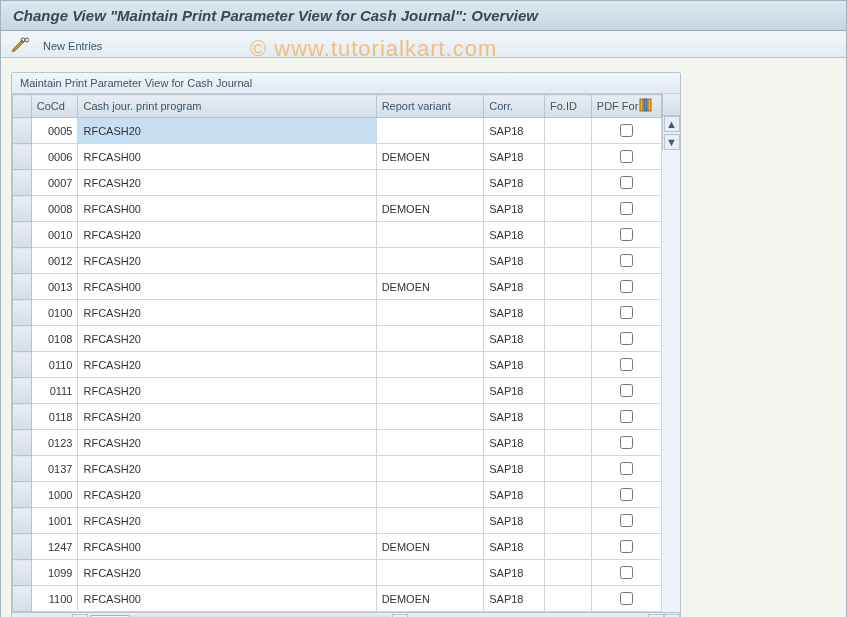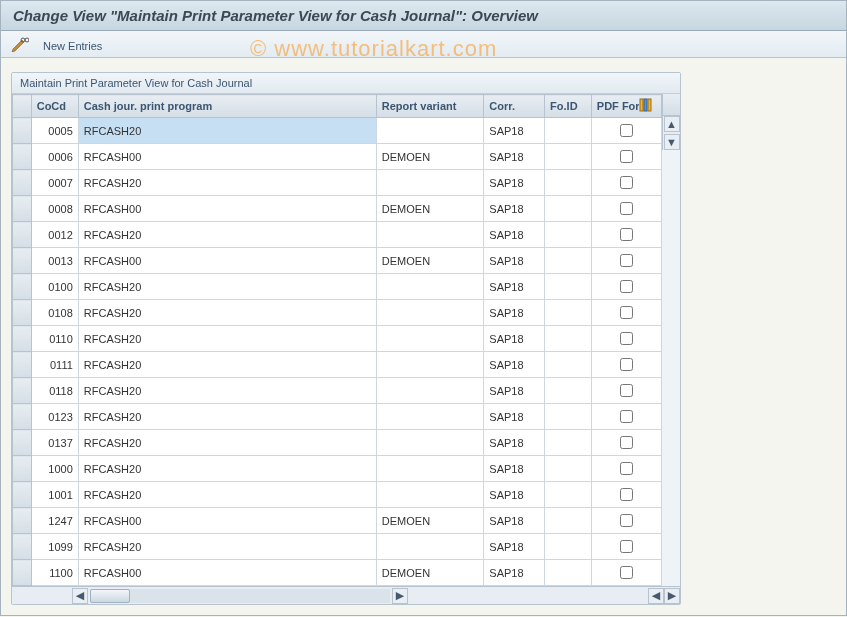--- a/index.html
+++ b/index.html
@@ -58,21 +58,21 @@
       align-items: flex-start;
     }
     .grid {
       flex: 1;
       border-collapse: collapse;
       width: 100%;
     }
     .grid th {
       background: linear-gradient(to bottom,#e7edf2,#d5dee6);
       border: 1px solid #b7c4cf;
-      font-weight: bold;
+      font-weight: normal;
       text-align: left;
       padding: 3px 5px;
       color: #3b5572;
       font-size: 11px;
     }
     .grid td {
       border: 1px solid #cfd7de;
       padding: 3px 5px;
       background: #fff;
       font-size: 11px;
@@ -218,20 +218,29 @@
                   <td class="rowsel"></td>
                   <td class="cocd">0008</td>
                   <td class="prog">RFCASH00</td>
                   <td class="rv">DEMOEN</td>
                   <td class="corr">SAP18</td>
                   <td class="foid"></td>
                   <td class="pdf"><input type="checkbox" style=""></td>
                 </tr>
                 <tr>
                   <td class="rowsel"></td>
+                  <td class="cocd">0010</td>
+                  <td class="prog">RFCASH20</td>
+                  <td class="rv"></td>
+                  <td class="corr">SAP18</td>
+                  <td class="foid"></td>
+                  <td class="pdf"><input type="checkbox" style=""></td>
+                </tr>
+                <tr>
+                  <td class="rowsel"></td>
                   <td class="cocd">0012</td>
                   <td class="prog">RFCASH20</td>
                   <td class="rv"></td>
                   <td class="corr">SAP18</td>
                   <td class="foid"></td>
                   <td class="pdf"><input type="checkbox" style=""></td>
                 </tr>
                 <tr>
                   <td class="rowsel"></td>
                   <td class="cocd">0013</td>

